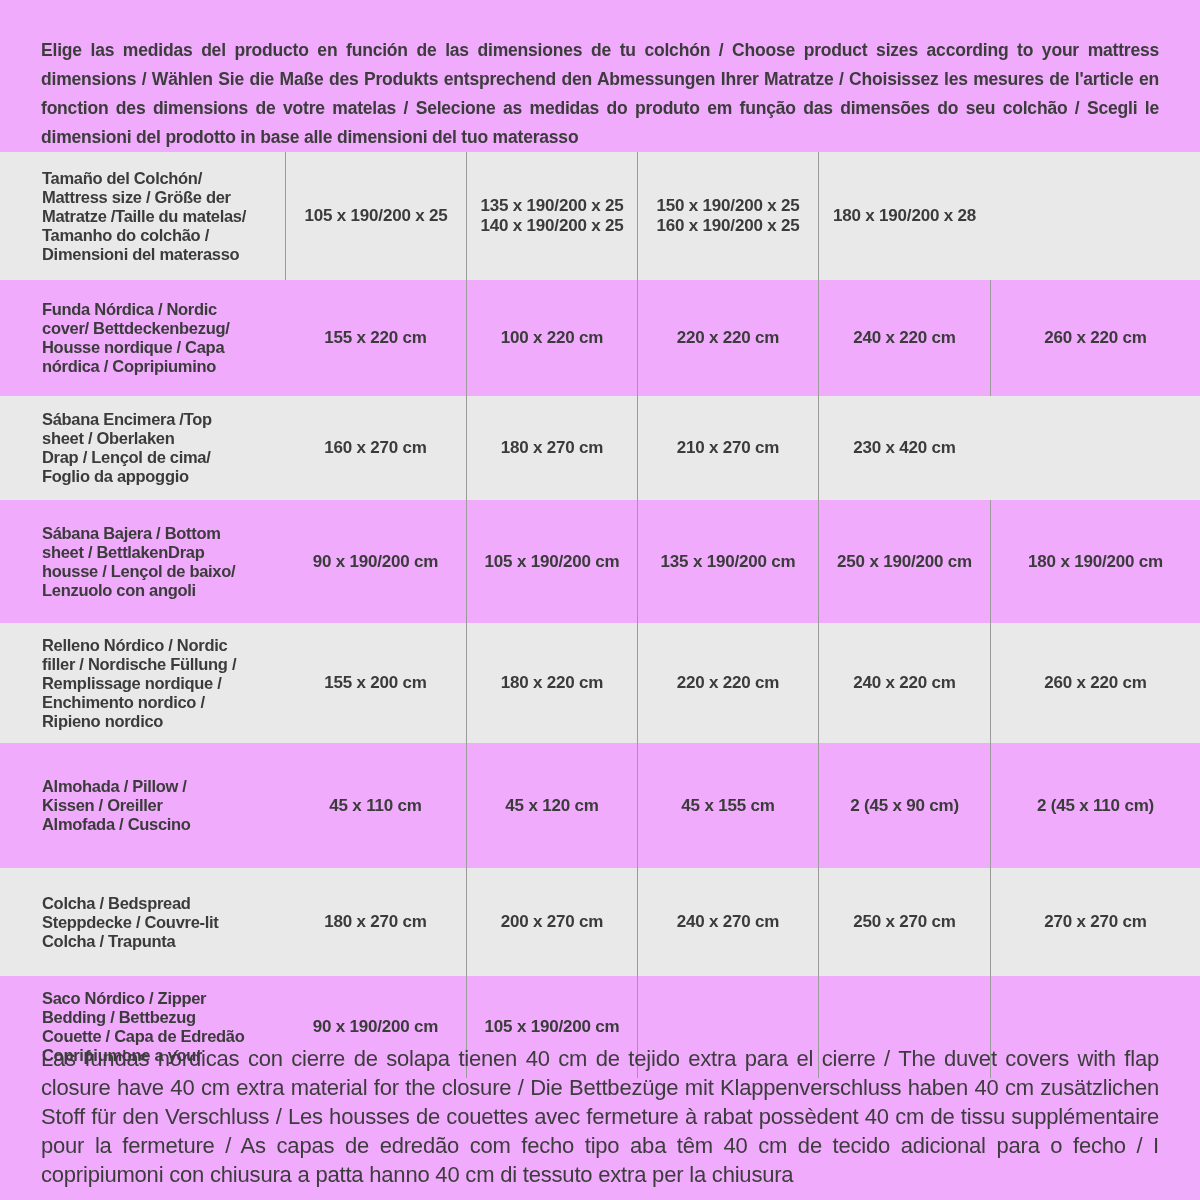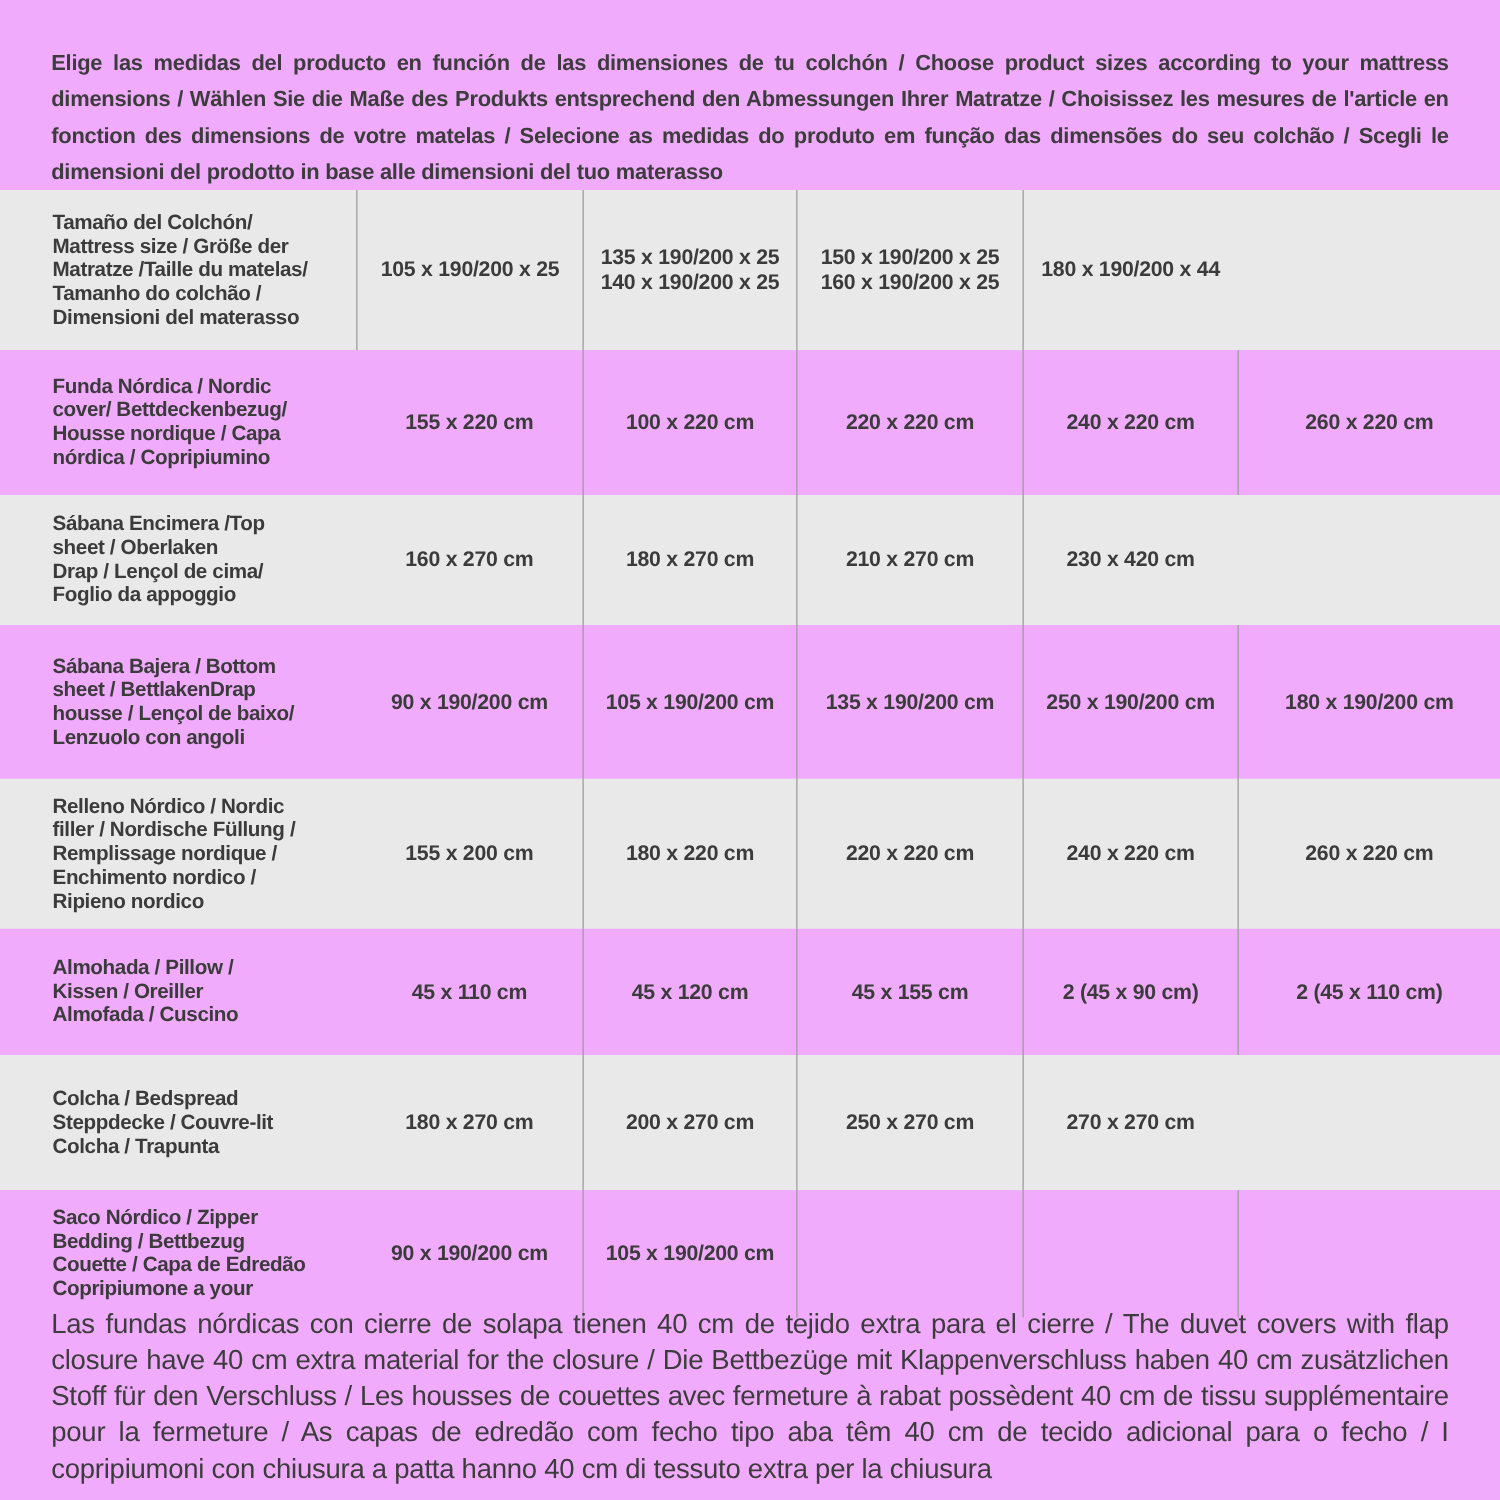--- a/index.html
+++ b/index.html
@@ -80,21 +80,21 @@
       <div class="cell label">Tamaño del Colchón/
 Mattress size / Größe der
 Matratze /Taille du matelas/
 Tamanho do colchão /
 Dimensioni del materasso</div>
       <div class="cell sep">105 x 190/200 x 25</div>
       <div class="cell sep">135 x 190/200 x 25
 140 x 190/200 x 25</div>
       <div class="cell sep">150 x 190/200 x 25
 160 x 190/200 x 25</div>
-      <div class="cell sep">180 x 190/200 x 44</div>
+      <div class="cell sep">180 x 190/200 x 28</div>
     </div>
 
     <div class="trow" style="height:116px">
       <div class="cell label">Funda Nórdica /  Nordic
 cover/ Bettdeckenbezug/
 Housse nordique  / Capa
 nórdica / Copripiumino</div>
       <div class="cell">155 x 220 cm</div>
       <div class="cell sep">100 x 220 cm</div>
       <div class="cell sep">220 x 220 cm</div>
@@ -131,37 +131,38 @@
 Remplissage nordique /
 Enchimento nordico /
 Ripieno nordico</div>
       <div class="cell">155 x 200 cm</div>
       <div class="cell sep">180 x 220 cm</div>
       <div class="cell sep">220 x 220 cm</div>
       <div class="cell sep">240 x 220 cm</div>
       <div class="cell sep">260 x 220 cm</div>
     </div>
 
-    <div class="trow" style="height:101px">
+    <div class="trow" style="height:125px">
       <div class="cell label">Almohada  / Pillow /
 Kissen / Oreiller
 Almofada / Cuscino</div>
       <div class="cell">45 x 110 cm</div>
       <div class="cell sep">45 x 120 cm</div>
       <div class="cell sep">45 x 155 cm</div>
       <div class="cell sep">2 (45 x 90 cm)</div>
       <div class="cell sep">2 (45 x 110 cm)</div>
     </div>
 
     <div class="trow alt" style="height:108px">
       <div class="cell label">Colcha / Bedspread
 Steppdecke / Couvre-lit
 Colcha / Trapunta</div>
       <div class="cell">180 x 270 cm</div>
       <div class="cell sep">200 x 270 cm</div>
+      <div class="cell sep">240 x 270 cm</div>
       <div class="cell sep">250 x 270 cm</div>
       <div class="cell sep">270 x 270 cm</div>
     </div>
 
     <div class="trow" style="height:102px">
       <div class="cell label">Saco Nórdico / Zipper
 Bedding / Bettbezug
 Couette  / Capa de Edredão
 Copripiumone a your</div>
       <div class="cell">90 x 190/200 cm</div>

